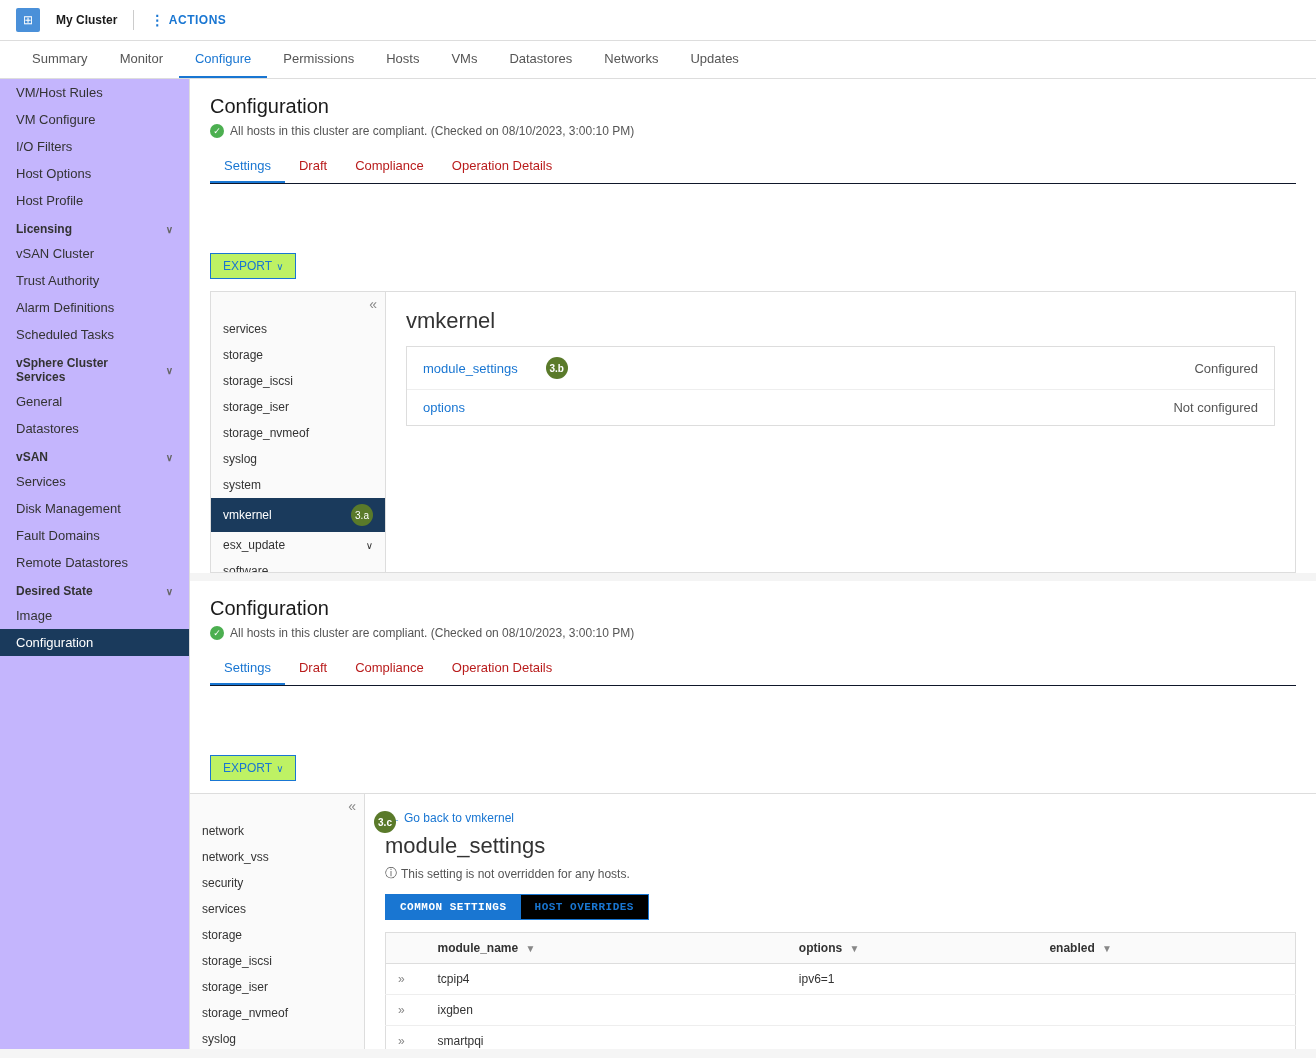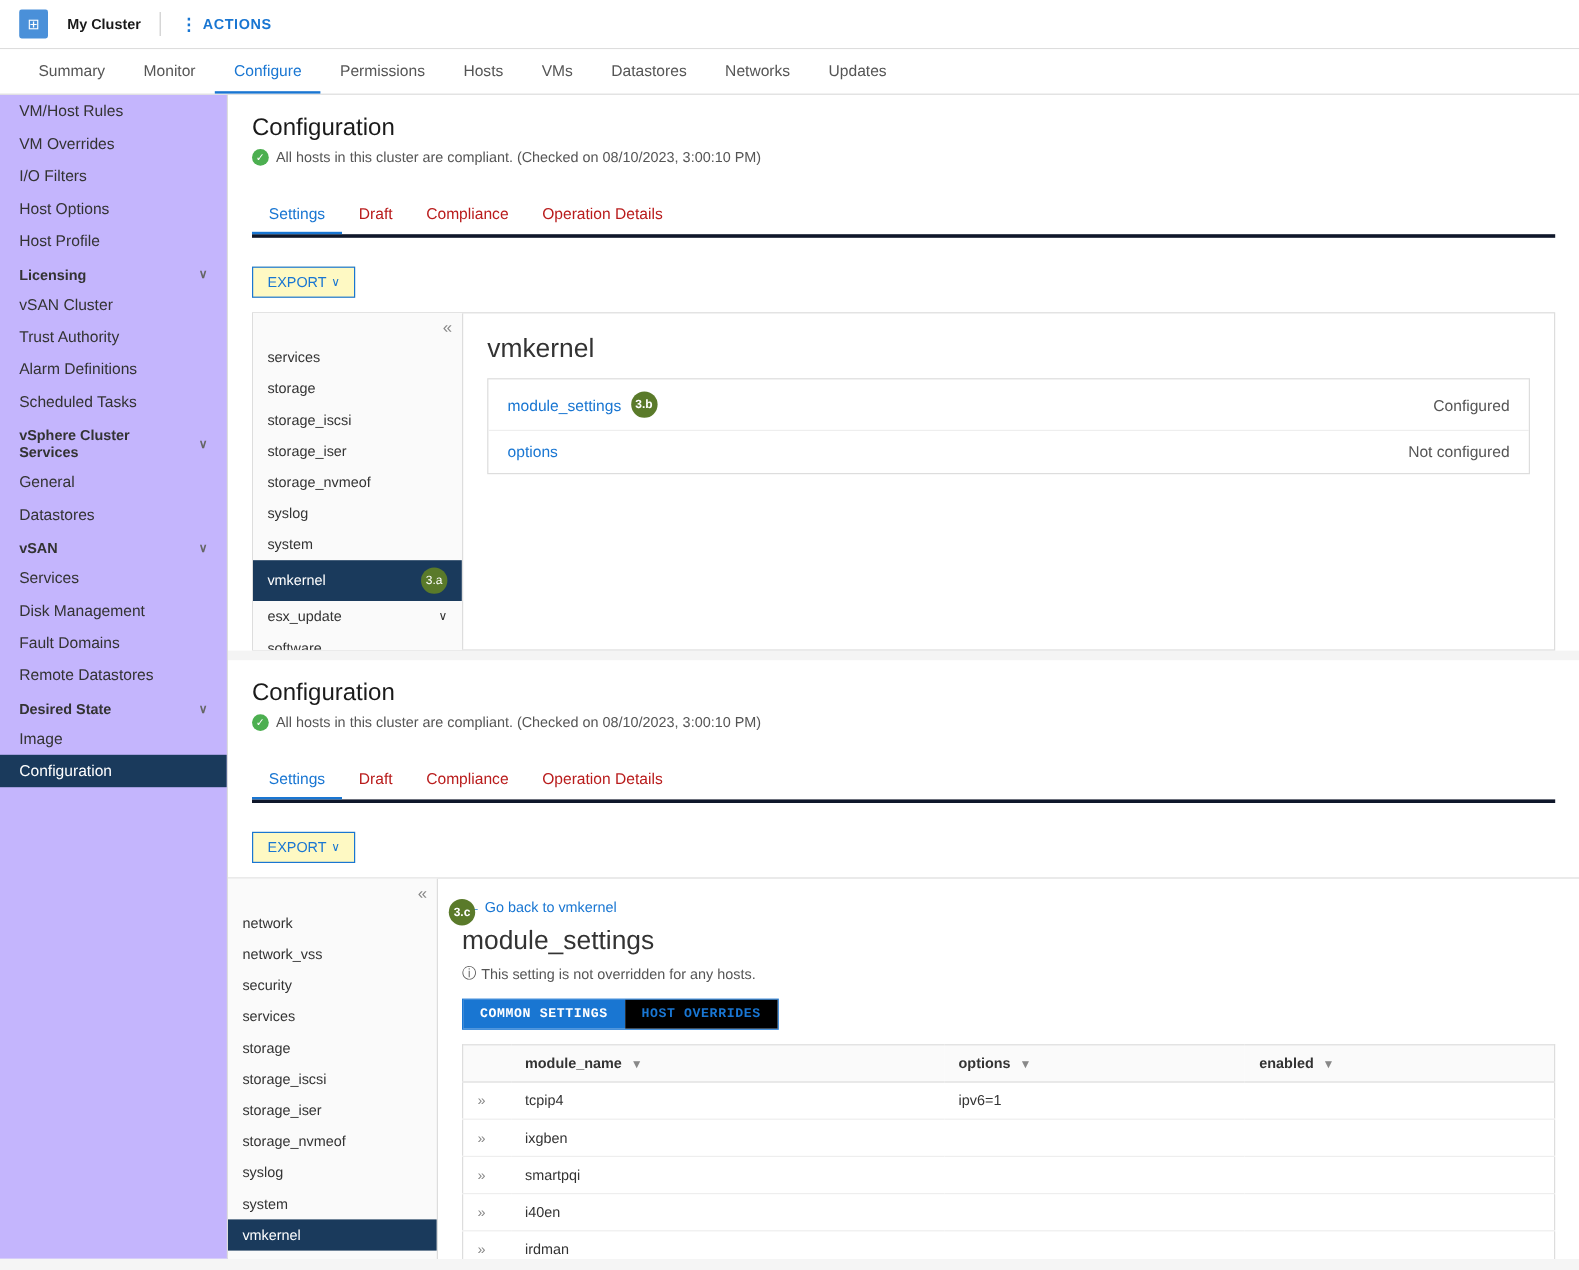--- a/index.html
+++ b/index.html
@@ -25,24 +25,24 @@
     .sidebar-item { padding: 6px 16px; font-size: 13px; cursor: pointer; color: #333; }
     .sidebar-item.active { background: #1a3a5c; color: #fff; }
     .sidebar-section { padding: 8px 16px 4px; font-size: 12px; font-weight: 700; color: #333; display: flex; align-items: center; justify-content: space-between; gap: 32px; }
     .sidebar-section .chevron { font-size: 10px; color: #666; }
 
     
     .content-area { flex: 1; overflow: hidden; display: flex; flex-direction: column; }
     .config-title { font-size: 20px; font-weight: 400; color: #1a1a1a; margin-bottom: 6px; }
     .config-status { display: flex; align-items: center; gap: 6px; font-size: 12px; color: #555; margin-bottom: 12px; }
     .status-dot { width: 14px; height: 14px; background: #4caf50; border-radius: 50%; display: flex; align-items: center; justify-content: center; color: white; font-size: 9px; flex-shrink: 0; }
-    .sub-tabs { display: flex; gap: 0; border-bottom: 3px solid #0f172a; margin-bottom: 12px; margin-top: 24px; }
+    .sub-tabs { display: flex; gap: 0; border-bottom: 1px solid #0f172a; margin-bottom: 12px; }
     .sub-tab { padding: 8px 14px; font-size: 13px; cursor: pointer; color: #b91c1c; border-bottom: 2px solid transparent; }
     .sub-tab.active { color: #1976d2; border-bottom: 2px solid #1976d2; }
-    .export-btn { border: 1px solid #1976d2; color: #1976d2; background: #fef9c3; padding: 5px 12px; font-size: 12px; cursor: pointer; display: inline-flex; align-items: center; gap: 4px; }
+    .export-btn { border: 1px solid #1976d2; color: #1976d2; background: #bef264; padding: 5px 12px; font-size: 12px; cursor: pointer; display: inline-flex; align-items: center; gap: 4px; margin-top: 45px; }
     .tree-item { padding: 6px 12px; font-size: 12px; cursor: pointer; color: #333; }
     .tree-item.active { background: #1a3a5c; color: #fff; }
     .tree-item-parent { padding: 6px 12px; font-size: 12px; cursor: pointer; color: #333; display: flex; align-items: center; justify-content: space-between; }
     .vmkernel-title { font-size: 22px; font-weight: 400; margin-bottom: 12px; }
     .vmkernel-table { border: 1px solid #ddd; width: 100%; }
     .vmkernel-row { display: flex; align-items: center; padding: 10px 16px; border-bottom: 1px solid #eee; }
     .vmkernel-row:last-child { border-bottom: none; }
     .vmkernel-link { color: #1976d2; cursor: pointer; text-decoration: none; flex: 1; display: flex; align-items: center; gap: 8px; }
     .vmkernel-status { color: #555; }
     .back-link { color: #1976d2; cursor: pointer; font-size: 12px; margin-bottom: 8px; display: inline-block; }
@@ -57,21 +57,21 @@
     .data-table { width: 100%; border-collapse: collapse; border: 1px solid #ddd; }
     .data-table th { padding: 8px 12px; text-align: left; font-size: 12px; font-weight: 600; color: #333; border-bottom: 1px solid #ddd; background: #fafafa; }
     .data-table th .sort-icon { color: #888; font-size: 10px; margin-left: 4px; }
     .data-table td { padding: 8px 12px; font-size: 12px; color: #333; border-bottom: 1px solid #eee; }
     .expand-icon { color: #888; font-size: 12px; cursor: pointer; }
     .table-footer { display: flex; justify-content: flex-end; align-items: center; gap: 8px; padding: 8px 12px; font-size: 12px; color: #555; border-top: 1px solid #eee; }
     .page-size-select { border: 1px solid #ccc; padding: 2px 4px; font-size: 12px; background: #fff; cursor: pointer; }
 
     
     .badge-3a { width: 22px; height: 22px; background: #5a7a2a; border-radius: 50%; color: #fff; font-size: 10px; display: inline-flex; align-items: center; justify-content: center; font-weight: 400; margin-left: 4px; }
-    .badge-3b { width: 22px; height: 22px; background: #5a7a2a; border-radius: 50%; color: #fff; font-size: 10px; display: inline-flex; align-items: center; justify-content: center; font-weight: 600; margin-left: 0; }
+    .badge-3b { width: 22px; height: 22px; background: #5a7a2a; border-radius: 50%; color: #fff; font-size: 10px; display: inline-flex; align-items: center; justify-content: center; font-weight: 600; margin-left: 20px; }
     .badge-3c { width: 22px; height: 22px; background: #5a7a2a; border-radius: 50%; color: #fff; font-size: 10px; display: inline-flex; align-items: center; justify-content: center; font-weight: 600; position: absolute; left: -11px; top: 50%; transform: translateY(-50%); }
 
     .full-layout { display: flex; flex-direction: column; height: 1058px; overflow: hidden; background: #f5f5f5; }
 
     .scroll-area { flex: 1; overflow-y: auto; background: #f4f4f4; }
 
     
     .config-block { background: #fff; padding: 16px 20px 0; }
 
     
@@ -108,21 +108,21 @@
     <div class="nav-tab">VMs</div>
     <div class="nav-tab">Datastores</div>
     <div class="nav-tab">Networks</div>
     <div class="nav-tab">Updates</div>
   </div>
 
   <div class="main-layout">
 
     <div class="sidebar">
       <div class="sidebar-item">VM/Host Rules</div>
-      <div class="sidebar-item">VM Overrides</div>
+      <div class="sidebar-item">VM Configure</div>
       <div class="sidebar-item">I/O Filters</div>
       <div class="sidebar-item">Host Options</div>
       <div class="sidebar-item">Host Profile</div>
       <div class="sidebar-section">
         <span>Licensing</span>
         <span class="chevron">∨</span>
       </div>
       <div class="sidebar-item">vSAN Cluster</div>
       <div class="sidebar-item">Trust Authority</div>
       <div class="sidebar-item">Alarm Definitions</div>

